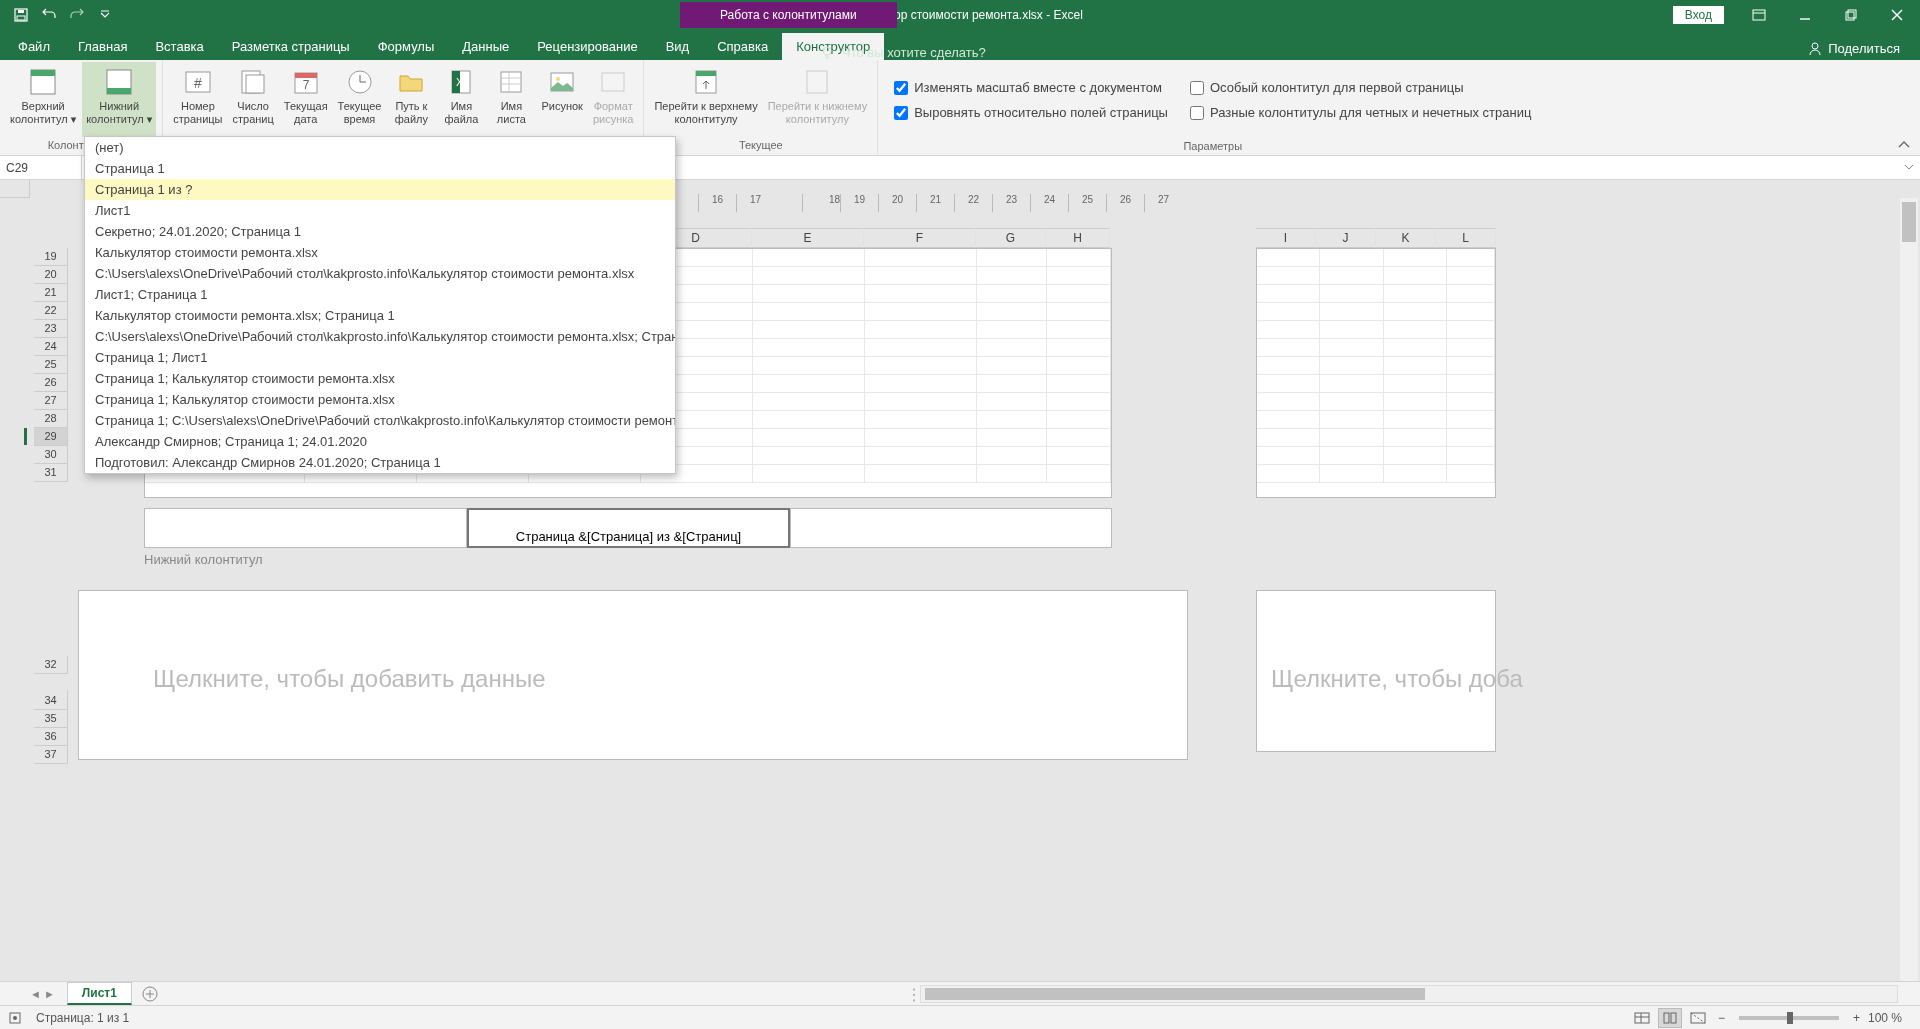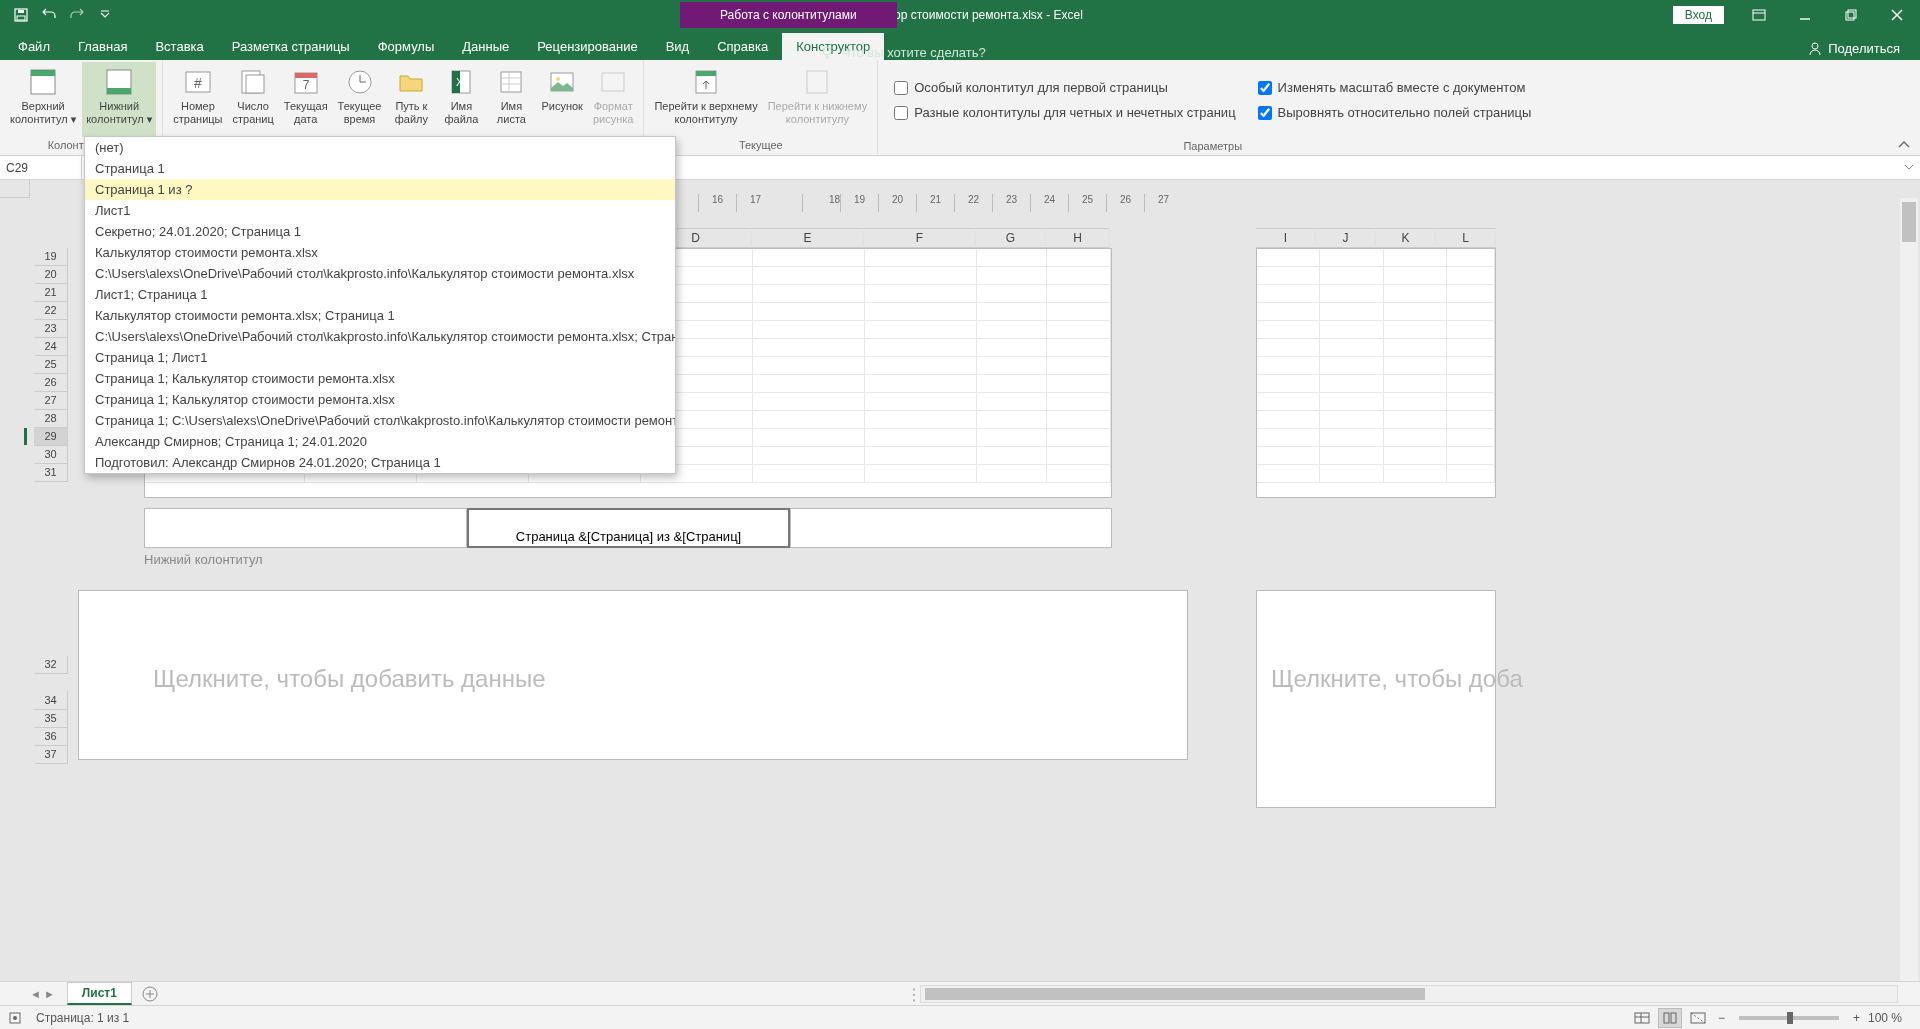--- a/index.html
+++ b/index.html
@@ -64,21 +64,21 @@
 .page1 .grid-cell { border-right: 1px solid #e8e8e8; }
 
 .footer-box { position: absolute; left: 144px; top: 328px; width: 968px; height: 40px; display: flex; }
 .footer-seg { border: 1px solid #bbb; background: #fff; display: flex; align-items: flex-end; justify-content: center; font-size: 13px; padding-bottom: 2px; }
 .footer-seg.center { border: 2px solid #777; }
 .footer-label { position: absolute; left: 144px; top: 372px; font-size: 13px; color: #888; }
 
 .page2 { position: absolute; left: 78px; top: 410px; width: 1110px; height: 170px; background: #fff; border: 1px solid #bbb; }
 .page2r { position: absolute; left: 1256px; top: 68px; width: 240px; height: 250px; background: #fff; border: 1px solid #bbb; }
 .page2r-headers { position: absolute; left: 1256px; top: 48px; width: 240px; height: 20px; display: flex; }
-.page2r2 { position: absolute; left: 1256px; top: 410px; width: 240px; height: 218px; background: #fff; border: 1px solid #bbb; }
+.page2r2 { position: absolute; left: 1256px; top: 410px; width: 240px; height: 162px; background: #fff; border: 1px solid #bbb; }
 .click-hint { position: absolute; font-size: 24px; color: #bbb; padding: 14px; }
 .row-strip2 { position: absolute; left: 4px; top: 476px; width: 60px; }
 
 .vscroll { position: absolute; right: 2px; top: 18px; bottom: 0; width: 18px; background: #f0f0f0; }
 .vscroll-thumb { position: absolute; left: 2px; right: 2px; top: 4px; height: 40px; background: #c1c1c1; }
 .hscroll { position: absolute; left: 920px; bottom: -32px; right: 28px; height: 18px; background: #f0f0f0; border:1px solid #ddd; }
 .hscroll-thumb { position: absolute; top: 2px; bottom: 2px; left: 4px; width: 500px; background: #c1c1c1; }
 
 
 .sheet-tabs { position: absolute; left: 0; bottom: 24px; right: 0; height: 24px; background: #f3f3f3; border-top: 1px solid #d4d4d4; display: flex; align-items: center; padding-left: 30px; }
@@ -326,36 +326,36 @@
           <div class="label"><span>Перейти к нижнему</span><br><span>колонтитулу</span></div>
         </div>
     </div>
     <div class="group-label">Текущее</div>
   </div>
 
   <div class="ribbon-group" style="border-right:none">
     <div class="group-buttons">
       <div class="checkbox-stack">
         <label class="chk">
+            <input type="checkbox" checked="" style="">
+            <span>Изменять масштаб вместе с документом</span>
+          </label>
+        <label class="chk">
+            <input type="checkbox" checked="" style="">
+            <span>Выровнять относительно полей страницы</span>
+          </label>
+      </div>
+      <div class="checkbox-stack">
+        <label class="chk">
             <input type="checkbox" style="">
             <span>Особый колонтитул для первой страницы</span>
           </label>
         <label class="chk">
             <input type="checkbox" style="">
             <span>Разные колонтитулы для четных и нечетных страниц</span>
-          </label>
-      </div>
-      <div class="checkbox-stack">
-        <label class="chk">
-            <input type="checkbox" checked="" style="">
-            <span>Изменять масштаб вместе с документом</span>
-          </label>
-        <label class="chk">
-            <input type="checkbox" checked="" style="">
-            <span>Выровнять относительно полей страницы</span>
           </label>
       </div>
     </div>
     <div class="group-label">Параметры</div>
   </div>
 
   <div class="collapse-ribbon">
       <svg width="12" height="10">
         <path d="M1 7 L6 2 L11 7" fill="none" stroke="#666" stroke-width="1.4"></path>
       </svg>

